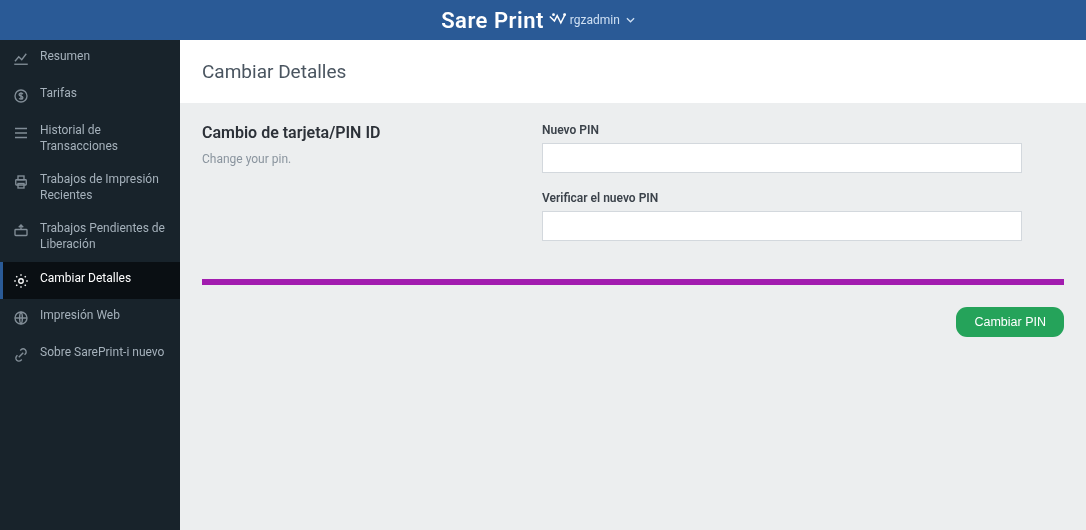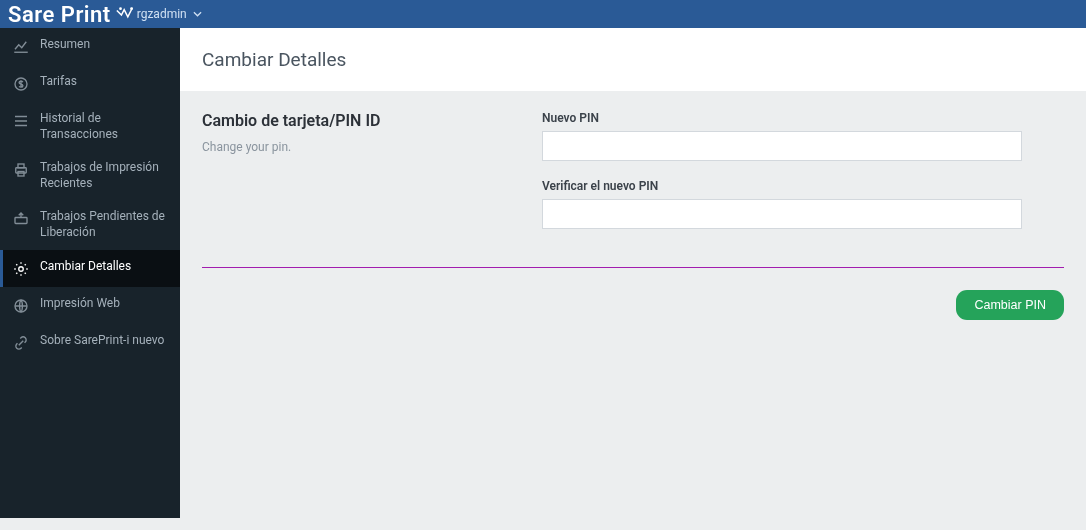--- a/index.html
+++ b/index.html
@@ -1,32 +1,32 @@
 <!DOCTYPE html>
 <html><head>
   <meta charset="utf-8">
   <style>
     * { box-sizing: border-box; margin: 0; padding: 0; }
     html, body { width: 1086px; height: 530px; font-family: -apple-system, BlinkMacSystemFont, "Segoe UI", Roboto, "Helvetica Neue", Arial, sans-serif; overflow: hidden; background:#eceeef; }
-    .topbar { height: 28px; background: #2a5a96; display:flex; align-items:center; justify-content:flex-start; padding:0 18px 0 8px; color:#fff; }
+    .topbar { height: 40px; background: #2a5a96; display:flex; align-items:center; justify-content:center; padding:0 18px 0 8px; color:#fff; }
     .brand { font-size:22px; font-weight:600; letter-spacing:0.5px; display:flex; align-items:center; gap:4px; }
     .brand-icon { width:22px; height:18px; }
     .user-menu { font-size:12px; color:#cfe0f3; display:flex; align-items:center; gap:6px; cursor:pointer; }
     .container { display:flex; width:100%; height:490px; }
     .sidebar { width:180px; background:#18232b; color:#a5b1bb; font-size:12px; }
     .nav-item { display:flex; align-items:flex-start; gap:10px; padding:9px 12px; cursor:pointer; line-height:1.3; }
     .nav-item.active { background:#0a0f13; color:#fff; border-left:3px solid #2a5a96; padding-left:9px;}
     .nav-item .icon { width:18px; height:18px; flex:0 0 18px; margin-top:1px; opacity:.75; }
     .nav-item.active .icon { opacity:1; }
     .nav-label { flex:1; }
     .content { flex:1; background:#eceeef; }
     .page-head { background:#fff; padding:20px 22px; }
     .page-title { font-size:19px; color:#4a5560; font-weight:400; }
     .form-wrap { padding:20px 22px; }
-    .form-grid { display:flex; gap:40px; border-bottom:1px solid #a21caf; padding-bottom:20px; }
+    .form-grid { display:flex; gap:40px; border-bottom:6px solid #a21caf; padding-bottom:20px; }
     .form-left { width:300px; }
     .section-title { font-size:16px; font-weight:600; color:#2c3138; margin-bottom:10px; }
     .section-sub { font-size:12px; color:#8a949e; }
     .form-right { flex:1; max-width:480px; }
     .field-label { font-size:12px; font-weight:600; color:#3b424a; display:block; margin-bottom:6px; }
     .field-input { width:100%; height:30px; border:1px solid #d3d8dd; background:#fff; padding:4px 8px; font-size:13px; }
     .field-block { margin-bottom:18px; }
     .actions { display:flex; justify-content:flex-end; margin-top:22px; }
     .btn-primary { background:#25a35a; color:#fff; border:none; padding:8px 18px; font-size:12.5px; font-weight:500; cursor:pointer; border-radius:11px; }
     svg { display:block; }

